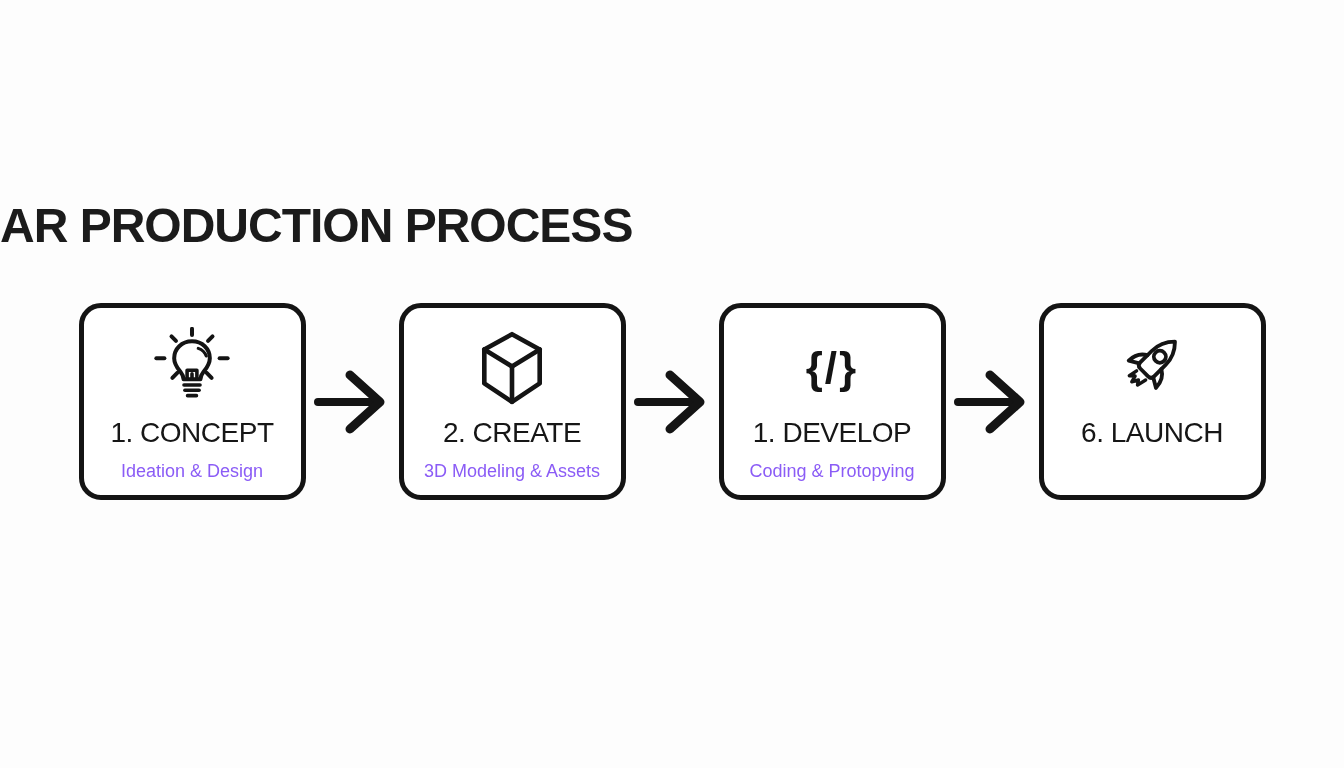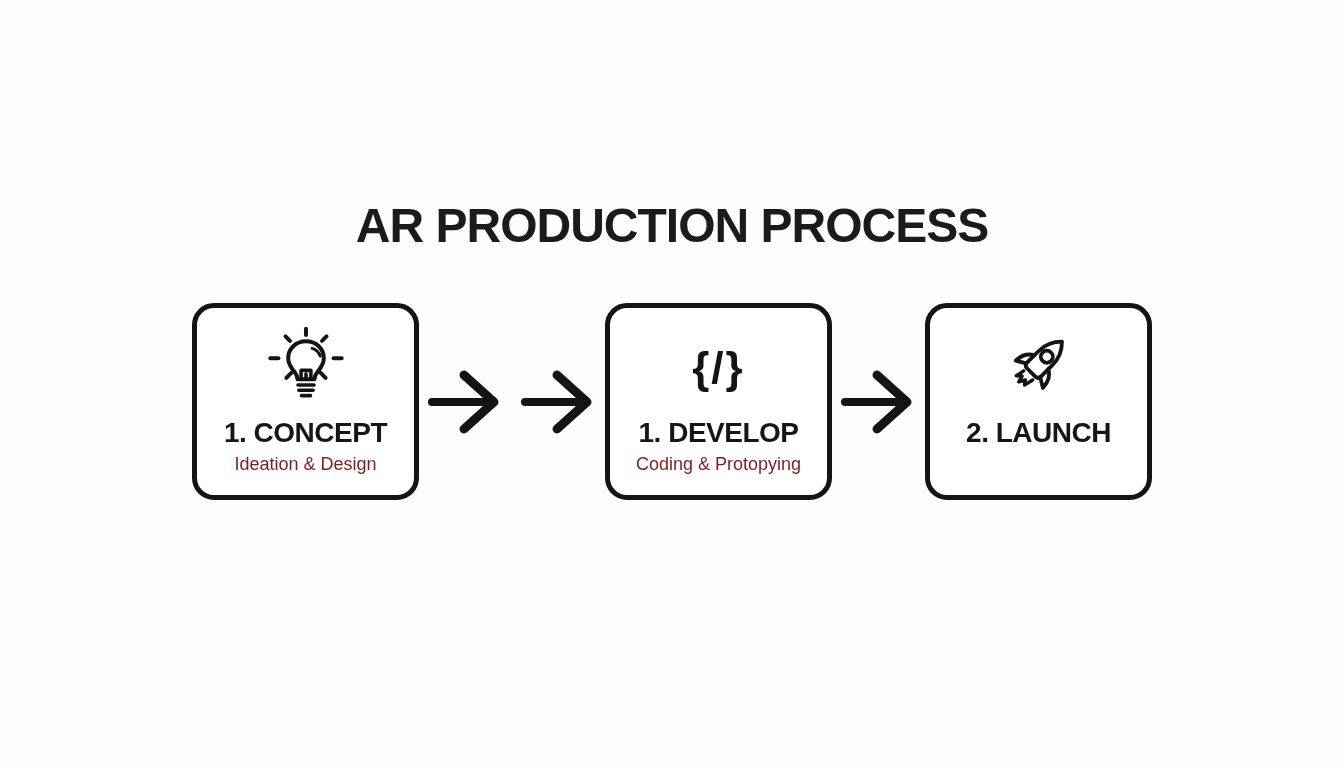--- a/index.html
+++ b/index.html
@@ -13,21 +13,20 @@
     font-family: "Liberation Sans", sans-serif;
     color: #1a1a1a;
     overflow: hidden;
     position: relative;
   }
   .title {
     position: absolute;
     top: 166px;
     left: 0;
     width: 100%;
-    text-align: center;
     font-size: 48px;
     font-weight: bold;
     letter-spacing: -1px;
     color: #1b1b1b;
   }
   .flow {
     position: absolute;
     top: 303px;
     left: 0;
     width: 100%;
@@ -57,31 +56,31 @@
   .code-glyph {
     font-size: 44px;
     font-weight: bold;
     letter-spacing: 2px;
     color: #141414;
     line-height: 80px;
   }
   .heading {
     margin-top: 9px;
     font-size: 28px;
-    font-weight: bold;
+    font-weight: normal;
     line-height: 32px;
     letter-spacing: -0.5px;
     color: #161616;
     white-space: nowrap;
   }
   .subtitle {
-    margin-top: 3px;
+    margin-top: 10px;
     font-size: 18px;
     line-height: 24px;
-    color: #7f1d1d;
+    color: #8b5cf6;
     white-space: nowrap;
   }
   .arrow-cell {
     width: 93px;
     display: flex;
     align-items: center;
     justify-content: center;
   }
   svg {
     display: block;
@@ -124,20 +123,31 @@
       <div class="subtitle">Ideation &amp; Design</div>
     </div>
 
     <div class="arrow-cell">
       <svg width="76" height="66" viewBox="0 0 76 66">
         <path class="stroke" stroke-width="8" d="M4 33 L60 33"></path>
         <path class="stroke" stroke-width="9" d="M36 6 L66 33 L36 60"></path>
       </svg>
     </div>
 
+    <div class="step">
+      <div class="icon-wrap">
+        <svg width="74" height="80" viewBox="0 0 96 104">
+          <path class="stroke" stroke-width="6" d="M48 8 L84 28 L84 72 L48 96 L12 72 L12 28 Z"></path>
+          <path class="stroke" stroke-width="6" d="M12 28 L48 50 L84 28"></path>
+          <path class="stroke" stroke-width="6" d="M48 50 L48 96"></path>
+        </svg>
+      </div>
+      <div class="heading">2. CREATE</div>
+      <div class="subtitle">3D Modeling &amp; Assets</div>
+    </div>
 
     <div class="arrow-cell">
       <svg width="76" height="66" viewBox="0 0 76 66">
         <path class="stroke" stroke-width="8" d="M4 33 L60 33"></path>
         <path class="stroke" stroke-width="9" d="M36 6 L66 33 L36 60"></path>
       </svg>
     </div>
 
     <div class="step">
       <div class="icon-wrap">
@@ -159,17 +169,17 @@
         <svg width="84" height="82" viewBox="0 0 96 96">
           <g transform="rotate(45 48 44)">
             <path class="stroke" stroke-width="4.5" d="M48 6 C55 13 59.5 23 59.5 33 L59.5 52 Q59.5 57 54.5 57 L41.5 57 Q36.5 57 36.5 52 L36.5 33 C36.5 23 41 13 48 6 Z"></path>
             <circle class="stroke" stroke-width="4.5" cx="48" cy="31" r="7"></circle>
             <path class="stroke" stroke-width="4.5" d="M36.5 40 C29.5 44 25.5 51.5 25.5 60 L36.5 53.5"></path>
             <path class="stroke" stroke-width="4.5" d="M59.5 40 C66.5 44 70.5 51.5 70.5 60 L59.5 53.5"></path>
             <path class="stroke" stroke-width="4" d="M40.5 62 L38.5 72 L43.5 67.5 L45.5 75 L49.5 68 L53 73 L55.5 62"></path>
           </g>
         </svg>
       </div>
-      <div class="heading">2. LAUNCH</div>
+      <div class="heading">6. LAUNCH</div>
     </div>
 
   </div>
 </div>
 
 </body></html>

